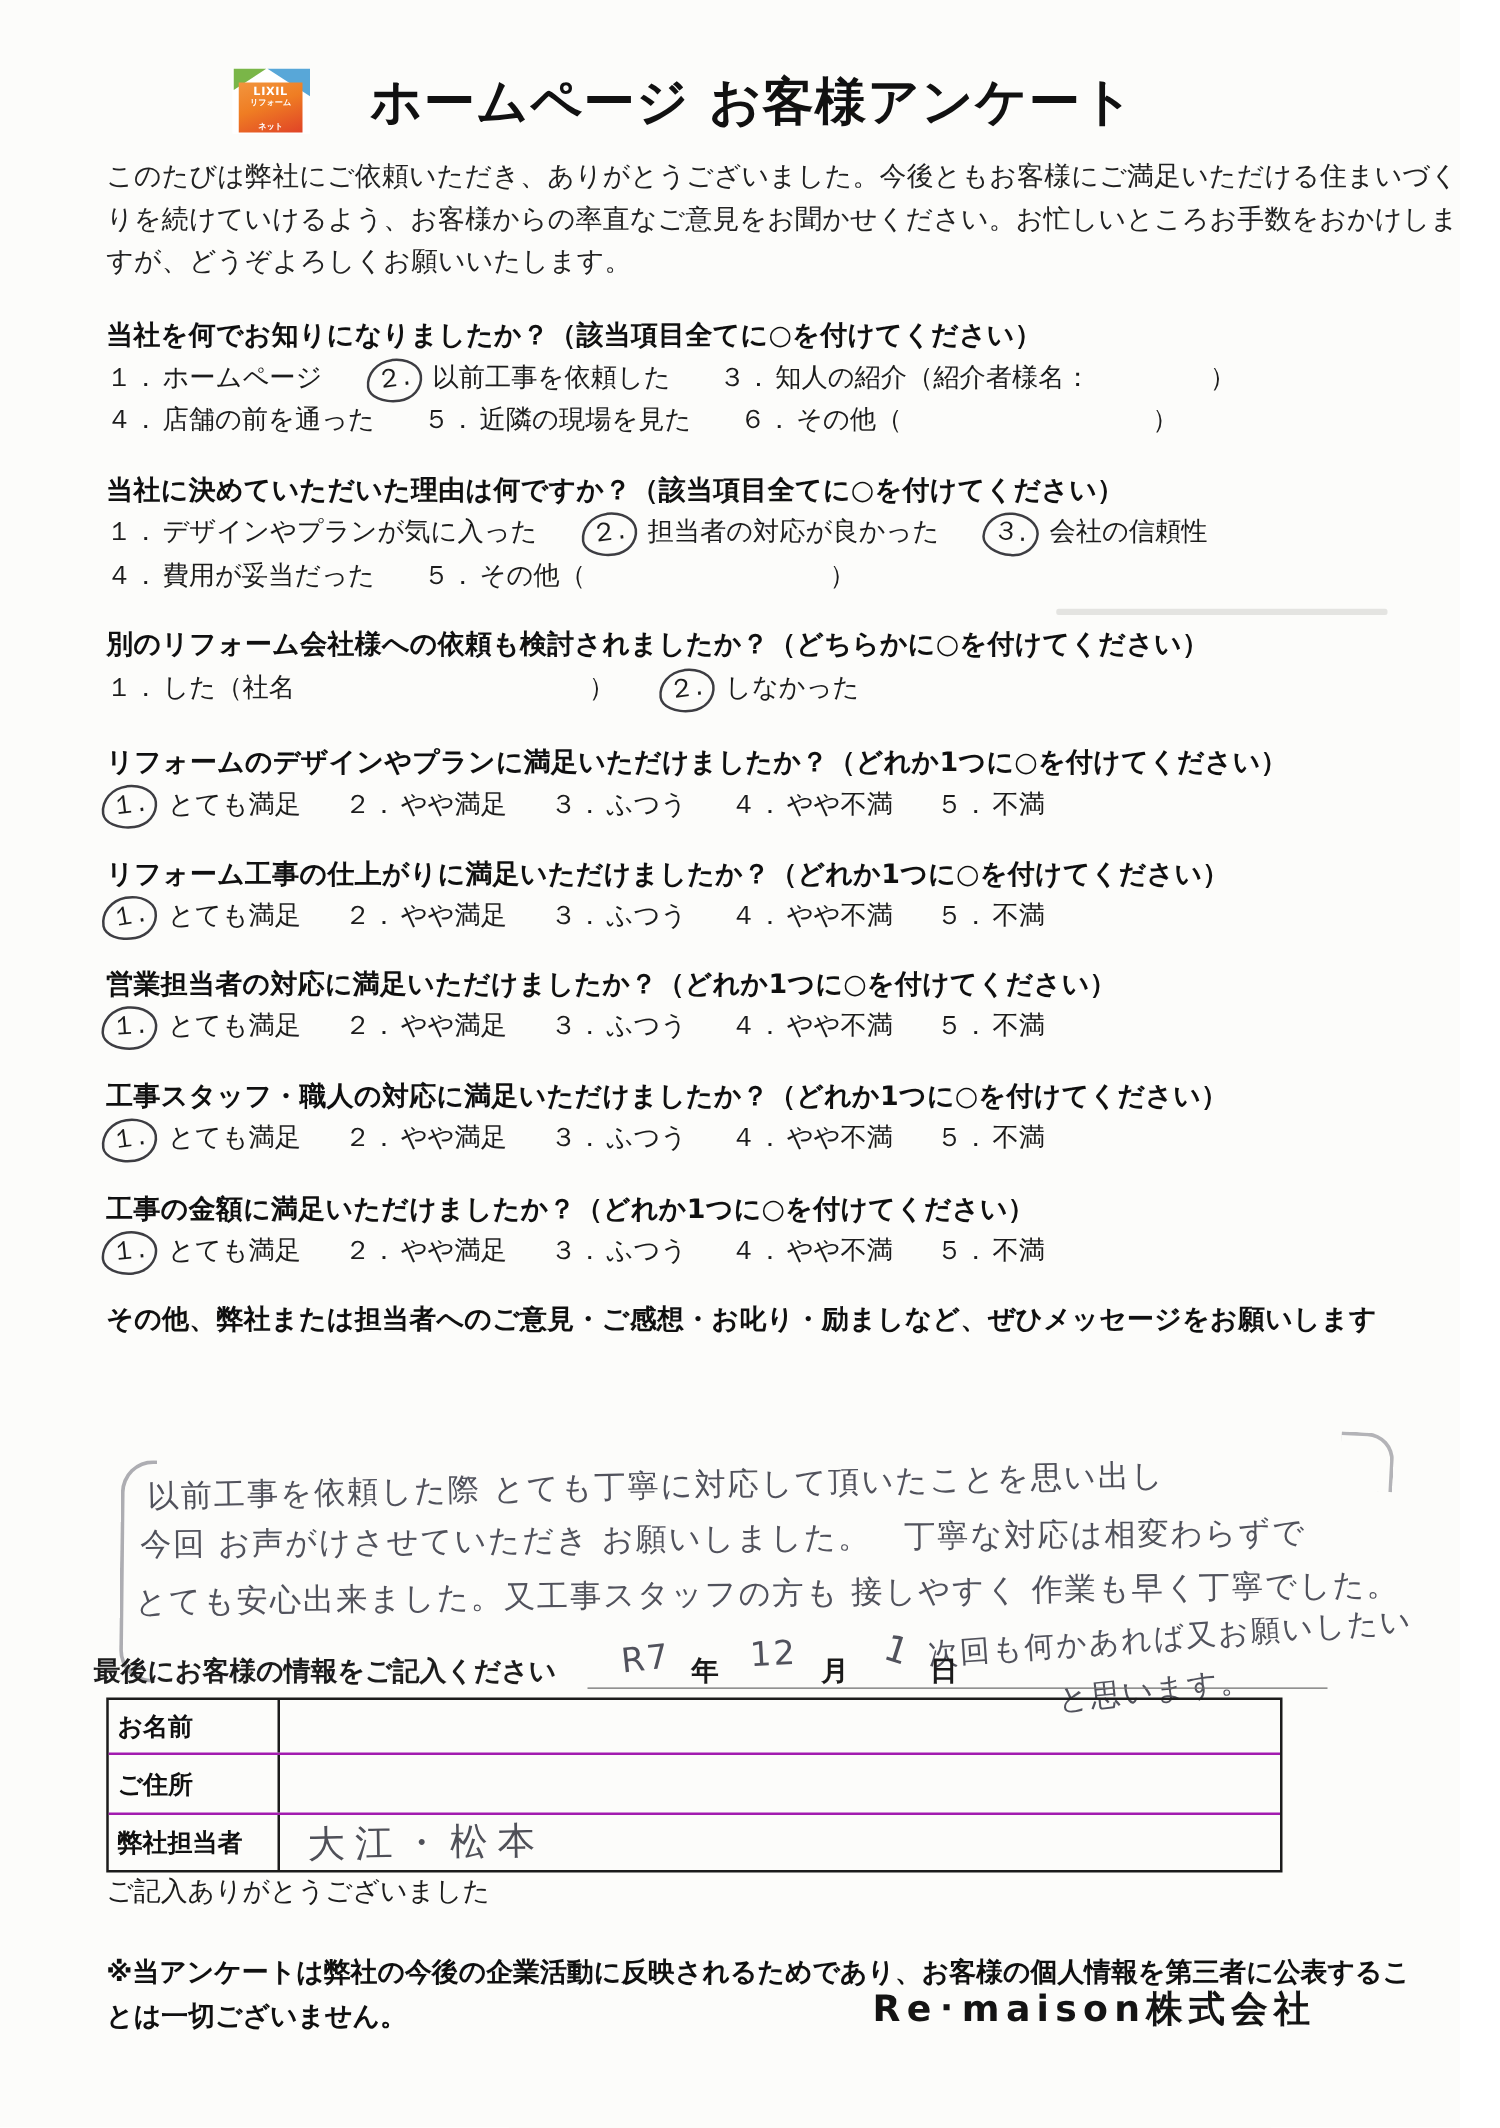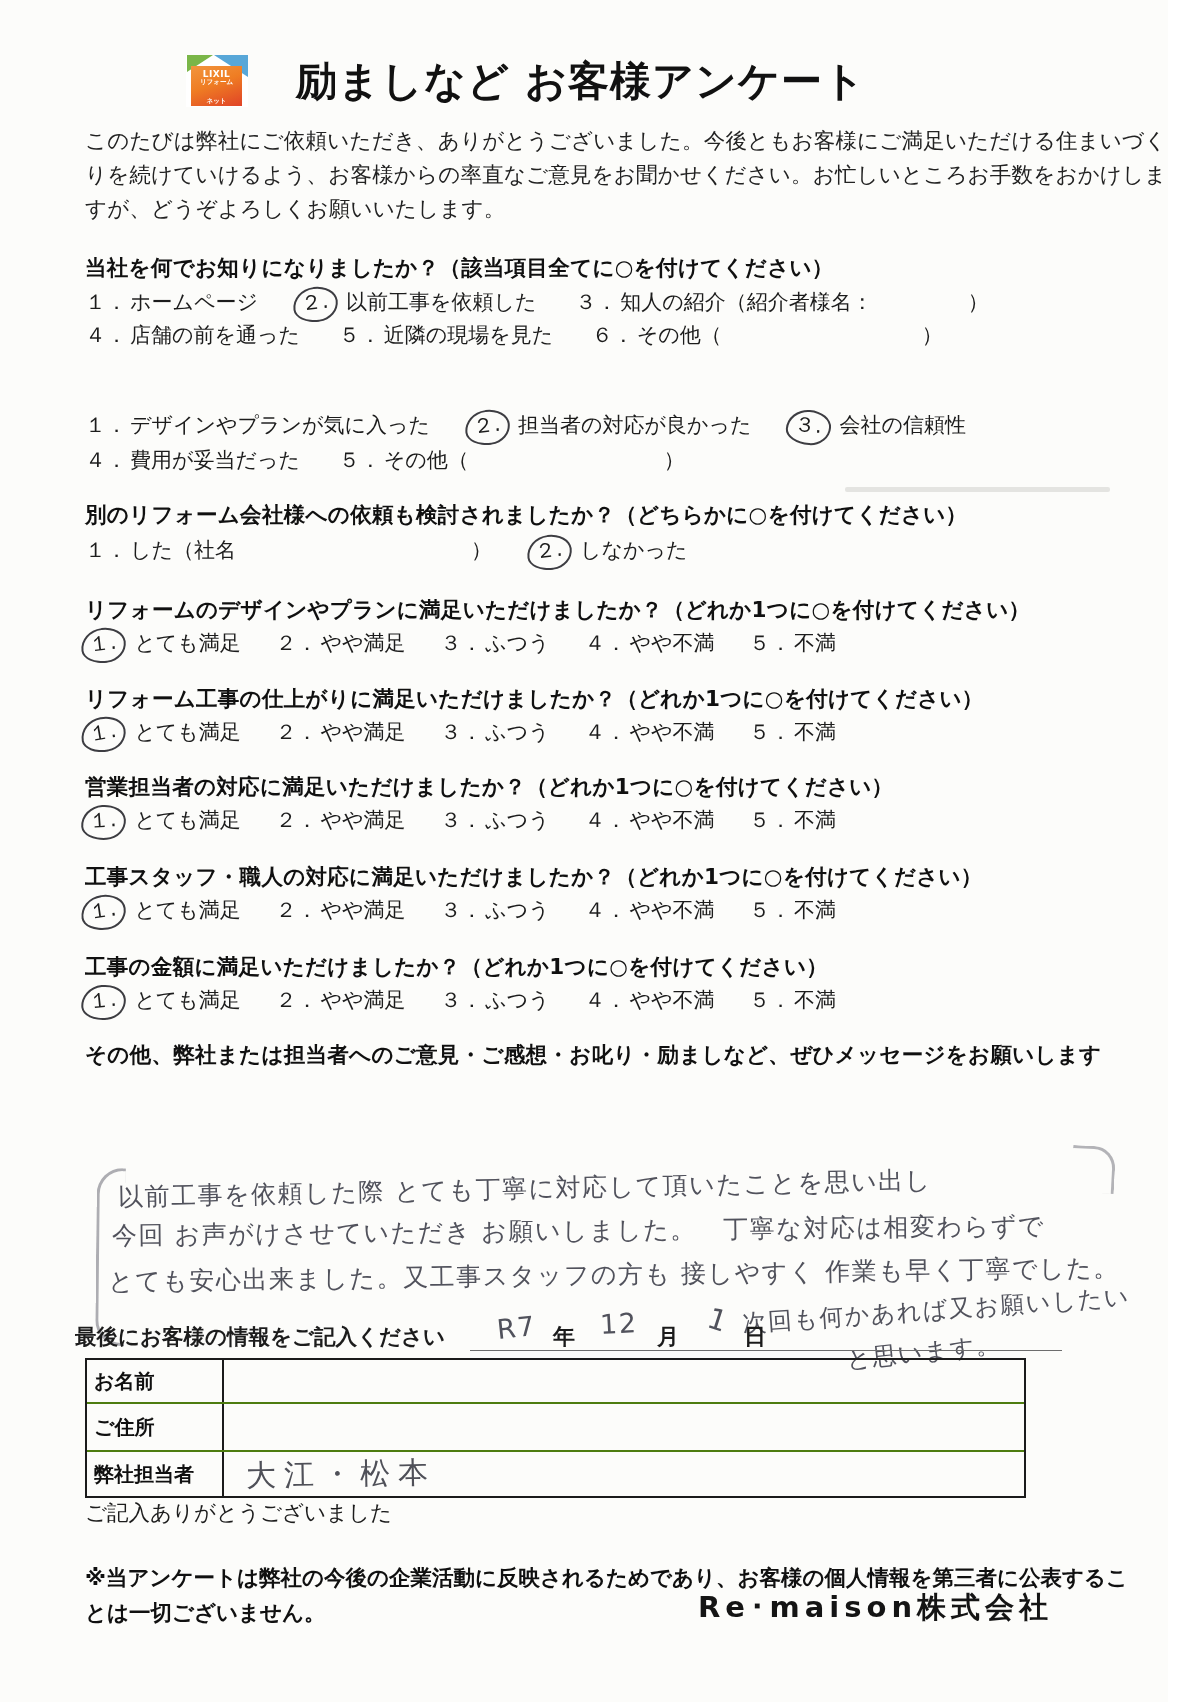--- a/index.html
+++ b/index.html
@@ -41,21 +41,21 @@
         border-left:3px solid #8d8d94;border-top:3px solid #8d8d94;border-bottom:3px solid #8d8d94;
         border-radius:26px 0 0 26px;opacity:.7;transform:rotate(0.6deg);}
   .msg-bracket-right{position:absolute;left:1072px;top:1146px;width:40px;height:44px;
         border-top:3px solid #8d8d94;border-right:3px solid #8d8d94;
         border-radius:0 22px 0 0;opacity:.65;transform:rotate(3deg);}
   
   .info-head{position:absolute;left:75px;top:1322px;font-size:21.5px;font-weight:bold;white-space:nowrap;text-align:right;}
   .date-unit{position:absolute;font-size:22px;font-weight:bold;color:#1a1a1a;}
   .date-underline{position:absolute;left:470px;top:1326px;width:592px;border-bottom:1.5px solid #6d6d6d;height:24px;}
   .info-table{position:absolute;left:85px;top:1358px;width:937px;border:2.5px solid #1b1b1b;}
-  .t-row{display:flex;border-bottom:2px solid #4d7c0f;}
+  .t-row{display:flex;border-bottom:2px solid #a21caf;}
   .t-row:last-child{border-bottom:none;}
   .t-row.r1{height:42px;} .t-row.r2{height:46px;text-align:center;} .t-row.r3{height:44px;}
   .t-label{width:128px;border-right:2px solid #1b1b1b;font-weight:bold;font-size:20px;
         display:flex;align-items:center;padding-left:7px;color:#101010;}
   .t-value{flex:1;display:flex;align-items:center;}
   .thanks{position:absolute;left:85px;top:1498px;font-size:21.5px;font-weight:normal;white-space:nowrap;}
   .foot{position:absolute;left:85px;font-size:21.5px;font-weight:bold;white-space:nowrap;color:#101010;}
   .company{position:absolute;left:698px;top:1588px;font-size:29px;font-weight:bold;
         letter-spacing:5px;color:#141414;white-space:nowrap;}
   .streak{position:absolute;left:845px;top:487px;width:265px;height:5px;background:#e4e4e1;border-radius:2px;}
@@ -67,38 +67,39 @@
 
   <div class="logo">
     <div class="logo-roof-green"></div>
     <div class="logo-roof-blue"></div>
     <div class="logo-body">
       <div class="logo-t1">LIXIL</div>
       <div class="logo-t2">リフォーム</div>
       <div class="logo-t3">ネット</div>
     </div>
   </div>
-  <div class="title">励ましなど お客様アンケート</div>
+  <div class="title">ホームページ お客様アンケート</div>
 
   <div class="intro-line" style="top:126px">このたびは弊社にご依頼いただき、ありがとうございました。今後ともお客様にご満足いただける住まいづく</div>
   <div class="intro-line" style="top:160px">りを続けていけるよう、お客様からの率直なご意見をお聞かせください。お忙しいところお手数をおかけしま</div>
   <div class="intro-line" style="top:194px">すが、どうぞよろしくお願いいたします。</div>
 
   <div class="q-head" style="top:253px">当社を何でお知りになりましたか？（該当項目全てに○を付けてください）</div>
   <div class="opt-row" style="top:288px">
     <span class="opt"><span class="num">１．</span><span>ホームページ</span></span>
     <span class="opt"><span class="circle"><span class="num" style="margin:0">２.</span></span> <span>以前工事を依頼した</span></span>
     <span class="opt"><span class="num">３．</span><span>知人の紹介（紹介者様名：</span><span class="gap" style="width:95px"></span><span>）</span></span>
   </div>
   <div class="opt-row" style="top:321px">
     <span class="opt"><span class="num">４．</span><span>店舗の前を通った</span></span>
     <span class="opt"><span class="num">５．</span><span>近隣の現場を見た</span></span>
     <span class="opt"><span class="num">６．</span><span>その他（</span><span class="gap" style="width:200px"></span><span>）</span></span>
   </div>
 
+  <div class="q-head" style="top:377px">当社に決めていただいた理由は何ですか？（該当項目全てに○を付けてください）</div>
   <div class="opt-row" style="top:411px">
     <span class="opt"><span class="num">１．</span><span>デザインやプランが気に入った</span></span>
     <span class="opt"><span class="circle"><span class="num" style="margin:0">２.</span></span> <span>担当者の対応が良かった</span></span>
     <span class="opt"><span class="circle" style="transform:rotate(4deg)"><span class="num" style="margin:0">３.</span></span> <span>会社の信頼性</span></span>
   </div>
   <div class="opt-row" style="top:446px">
     <span class="opt"><span class="num">４．</span><span>費用が妥当だった</span></span>
     <span class="opt"><span class="num">５．</span><span>その他（</span><span class="gap" style="width:195px"></span><span>）</span></span>
   </div>
 

